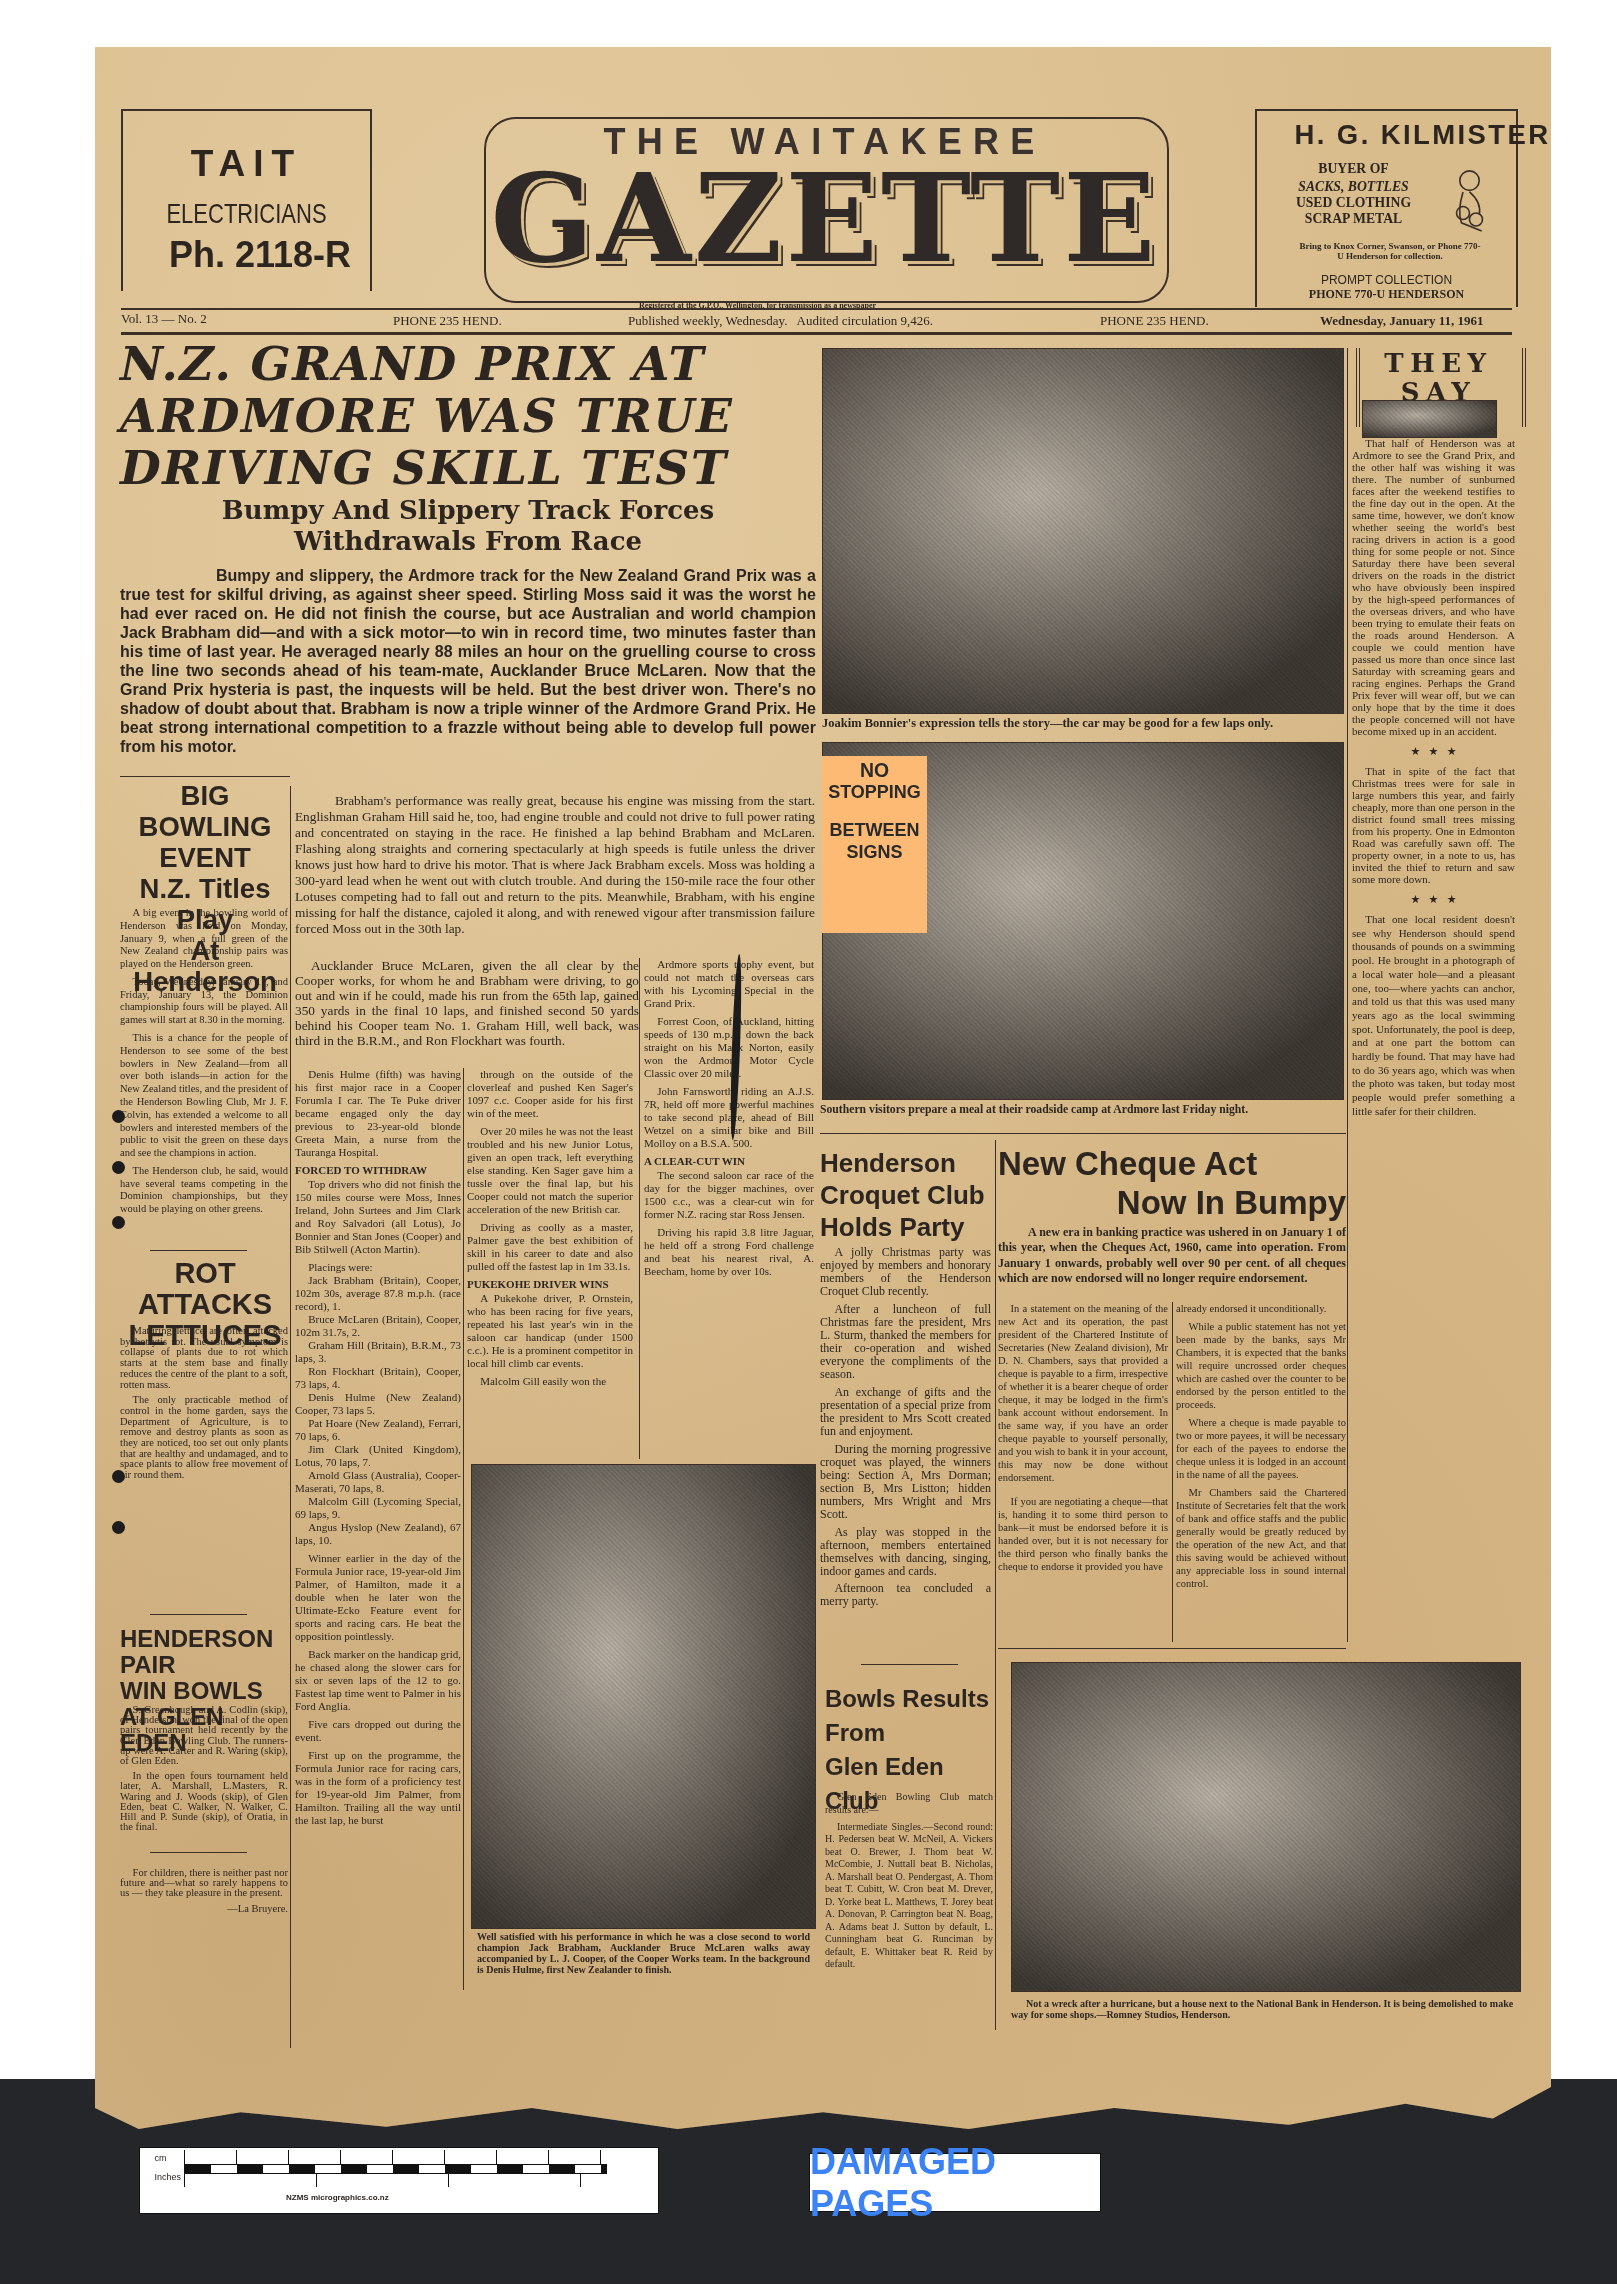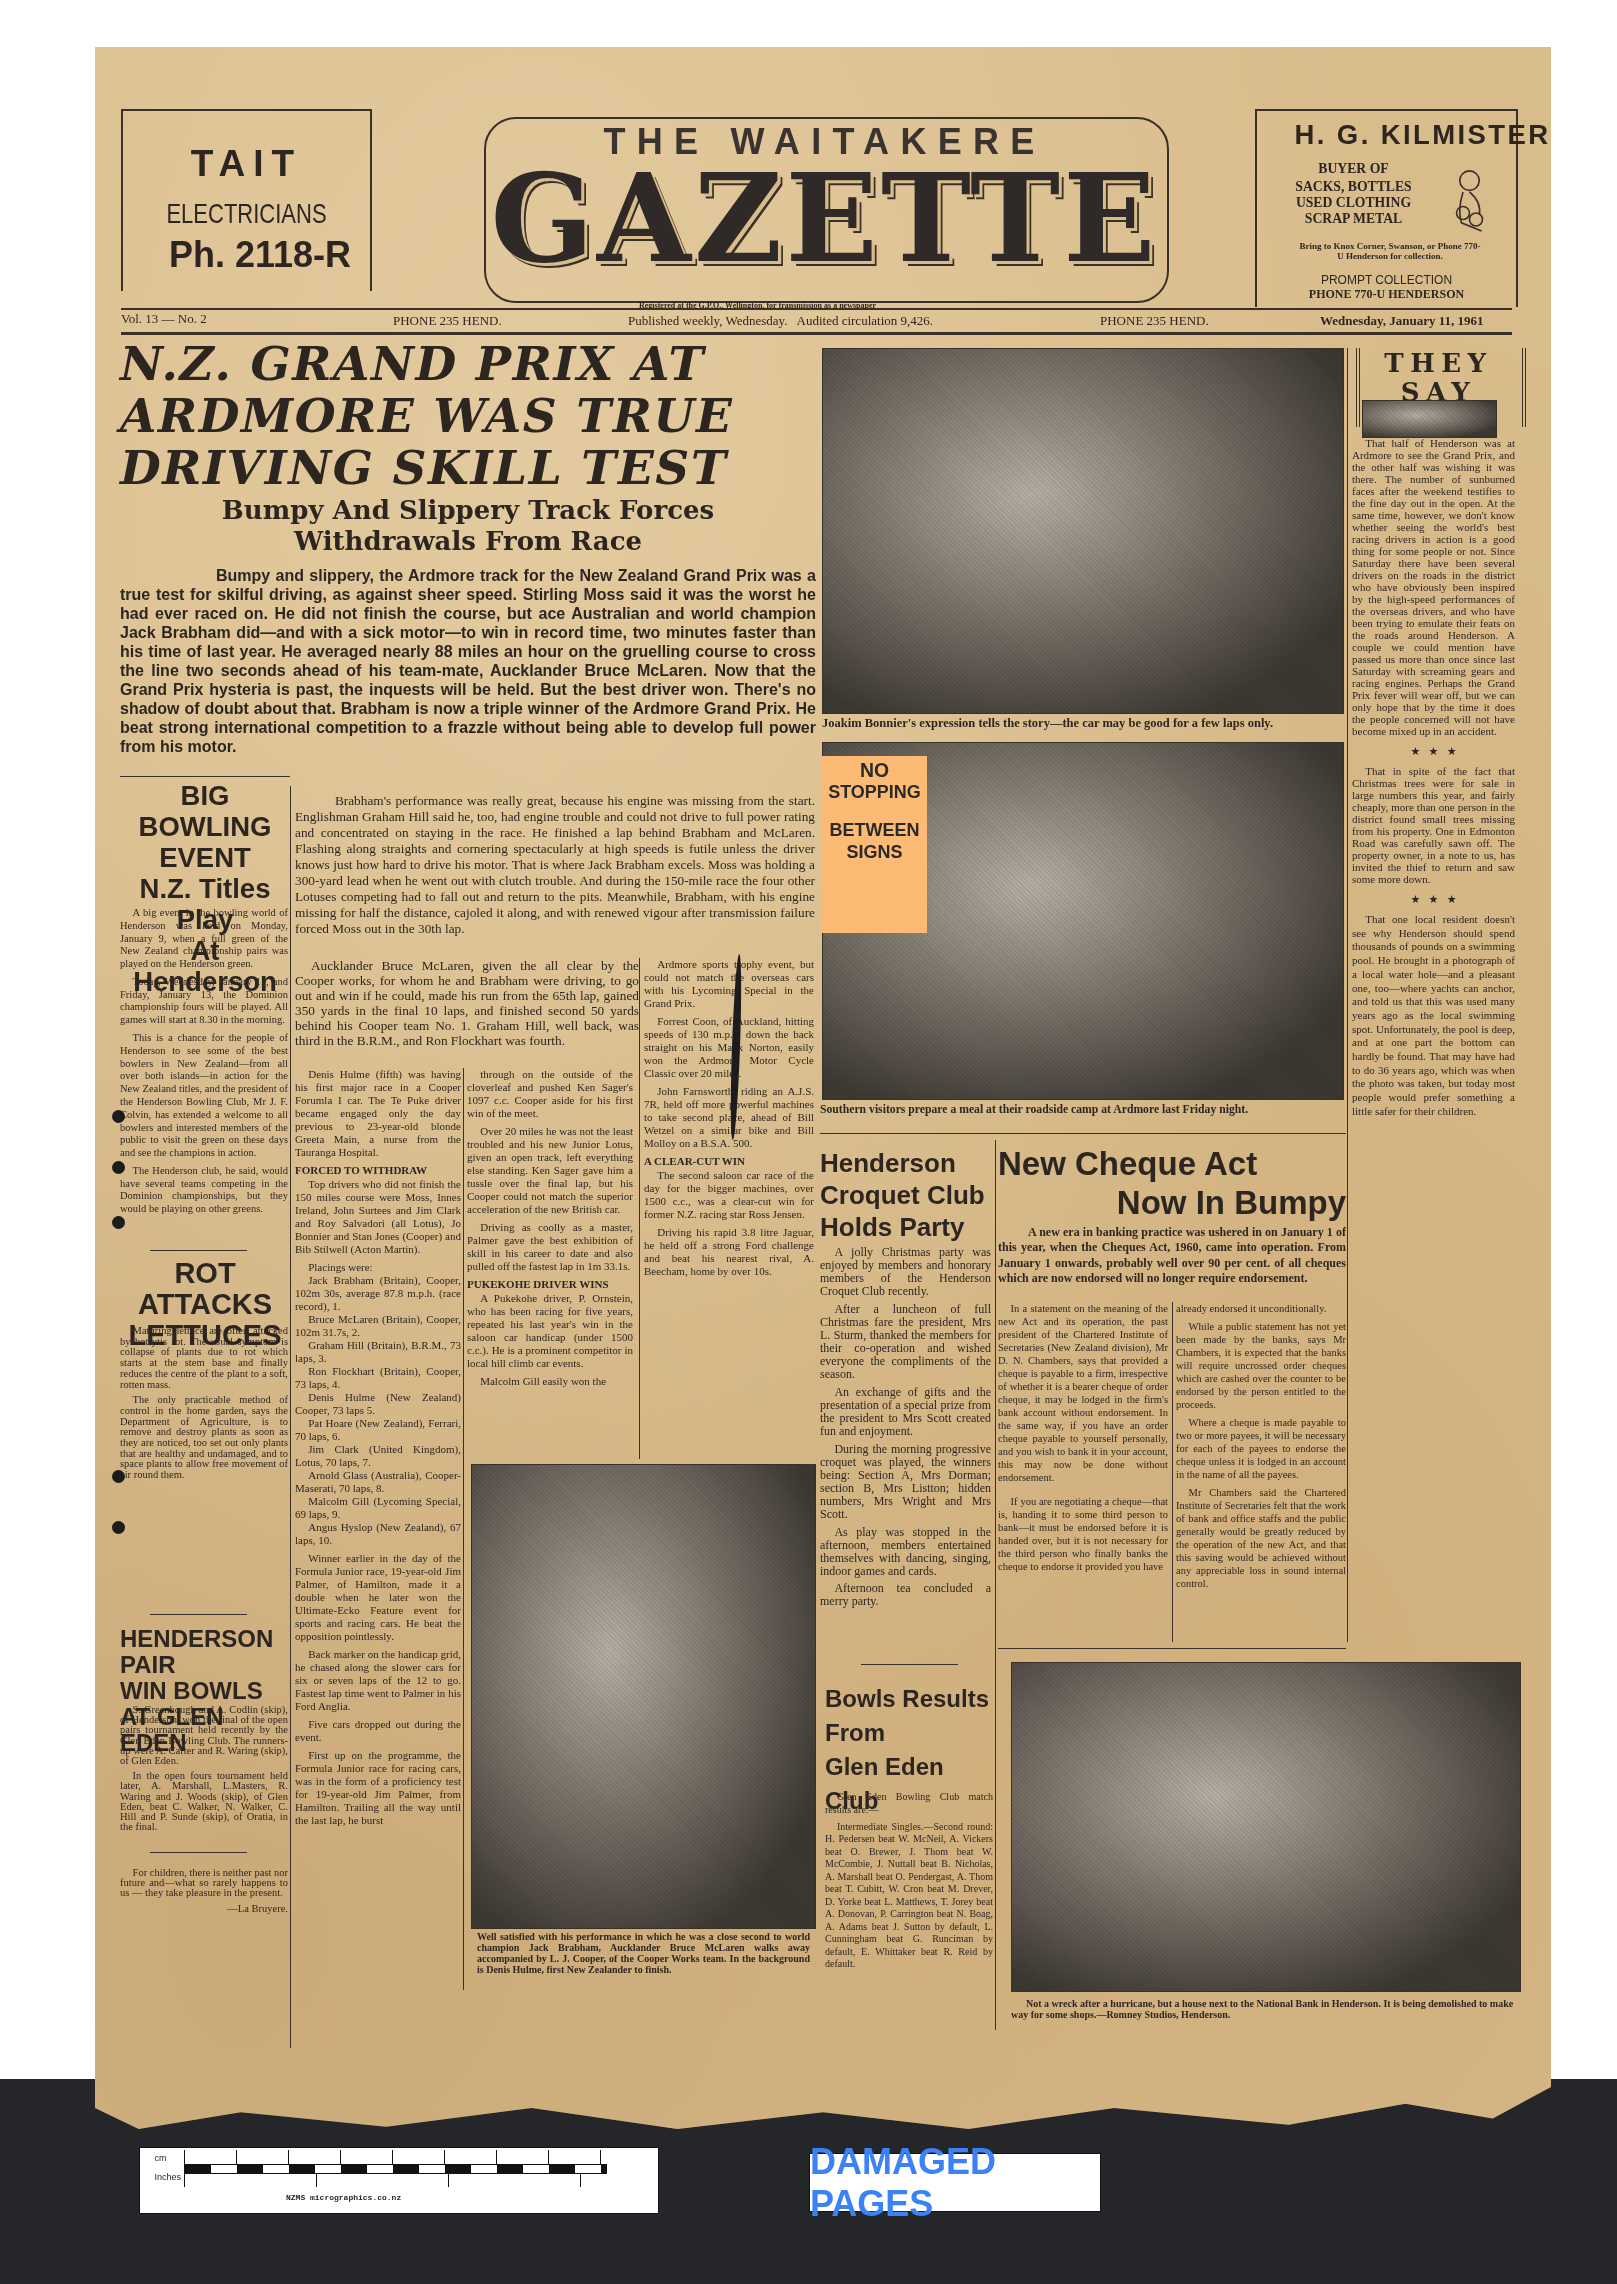--- a/index.html
+++ b/index.html
@@ -33,21 +33,21 @@
 </div>
 
 <div style="position:absolute;left:484px;top:117px;width:681px;height:182px;border:2.4px solid #3a3028;border-radius:32px;"></div>
 <div class="abs cond" style="left:484px;width:681px;top:121px;text-align:center;font-size:36px;letter-spacing:11.3px;color:#3a3330;">THE WAITAKERE</div>
 <div class="abs" style="left:484px;width:681px;top:154px;text-align:center;font-family:'DejaVu Serif',serif;font-weight:bold;font-size:121px;line-height:129px;letter-spacing:3.2px;color:#2f2a27;text-shadow:3.2px 3.2px 0 #d9bc8c,4.9px 4.9px 0 #3a3028;">GAZETTE</div>
 <div class="abs" style="left:639px;top:301px;font-size:8px;font-weight:bold;">Registered at the G.P.O., Wellington, for transmission as a newspaper</div>
 
 <div class="box" style="left:1255px;top:109px;width:259px;height:196px;border-bottom:none;">
   <div class="abs cond" style="left:0;width:259px;top:8px;text-align:center;font-size:27.5px;letter-spacing:2.4px;padding-left:36px;">H. G. KILMISTER</div>
   <div class="abs" style="left:32px;top:50px;width:129px;text-align:center;font-weight:bold;font-size:13.7px;">BUYER OF</div>
-  <div class="abs" style="left:32px;top:68px;width:129px;text-align:center;font-weight:bold;font-size:13.7px;">SACKS, BOTTLES</div>
+  <div class="abs" style="left:32px;top:68px;width:129px;text-align:center;font-weight:bold;font-size:13.7px;font-style:italic;">SACKS, BOTTLES</div>
   <div class="abs" style="left:32px;top:84px;width:129px;text-align:center;font-weight:bold;font-size:13.7px;">USED CLOTHING</div>
   <div class="abs" style="left:32px;top:100px;width:129px;text-align:center;font-weight:bold;font-size:13.7px;">SCRAP METAL</div>
   <div class="abs" style="left:188px;top:55px;width:49px;height:73px;">
     <svg width="49" height="73" viewBox="0 0 60 90">
         <circle cx="30" cy="18" r="12" fill="none" stroke="#3a3028" stroke-width="2"></circle>
         <path d="M22 32 Q15 55 20 70 L45 80 M30 32 Q45 45 42 60" fill="none" stroke="#3a3028" stroke-width="2"></path>
         <circle cx="22" cy="58" r="8" fill="none" stroke="#3a3028" stroke-width="2"></circle>
         <circle cx="38" cy="66" r="8" fill="none" stroke="#3a3028" stroke-width="2"></circle>
       </svg>
   </div>
@@ -246,18 +246,18 @@
 <div class="hole" style="left:112px;top:1216px;"></div>
 <div class="hole" style="left:112px;top:1470px;"></div>
 <div class="hole" style="left:112px;top:1521px;"></div>
 
 <div style="position:absolute;left:139px;top:2147px;width:518px;height:65px;background:#ffffff;border:1.6px solid #111;">
   <div style="position:absolute;left:14.6px;top:4.9px;font-family:'Liberation Sans',sans-serif;font-size:9px;">cm</div>
   <div style="position:absolute;left:14.6px;top:24px;font-family:'Liberation Sans',sans-serif;font-size:9px;">Inches</div>
   <div style="position:absolute;left:44px;top:16px;width:421px;height:8px;background:repeating-linear-gradient(90deg,#111 0 26px,#fff 26px 52px);border:0.8px solid #111;"></div>
   <div style="position:absolute;left:44px;top:1.6px;width:421px;height:14.6px;background:repeating-linear-gradient(90deg,#111 0 0.8px,transparent 0.8px 52px);"></div>
   <div style="position:absolute;left:44px;top:26px;width:421px;height:13px;background:repeating-linear-gradient(90deg,#111 0 0.8px,transparent 0.8px 132px);"></div>
-  <div style="position:absolute;left:146px;top:45px;font-family:Liberation Mono, monospace;font-size:8px;font-weight:bold;text-align:center;">NZMS micrographics.co.nz</div>
+  <div style="position:absolute;left:146px;top:45px;font-family:Liberation Sans, sans-serif;font-size:8px;font-weight:bold;text-align:center;">NZMS micrographics.co.nz</div>
 </div>
 <div style="position:absolute;left:809px;top:2153px;width:290px;height:57px;background:#ffffff;border:1.6px solid #111;display:flex;align-items:center;justify-content:center;">
   <span style="font-family:'Liberation Sans',sans-serif;font-weight:bold;font-size:36px;color:#3b82f6;">DAMAGED PAGES</span>
 </div>
 
 
 </body></html>

